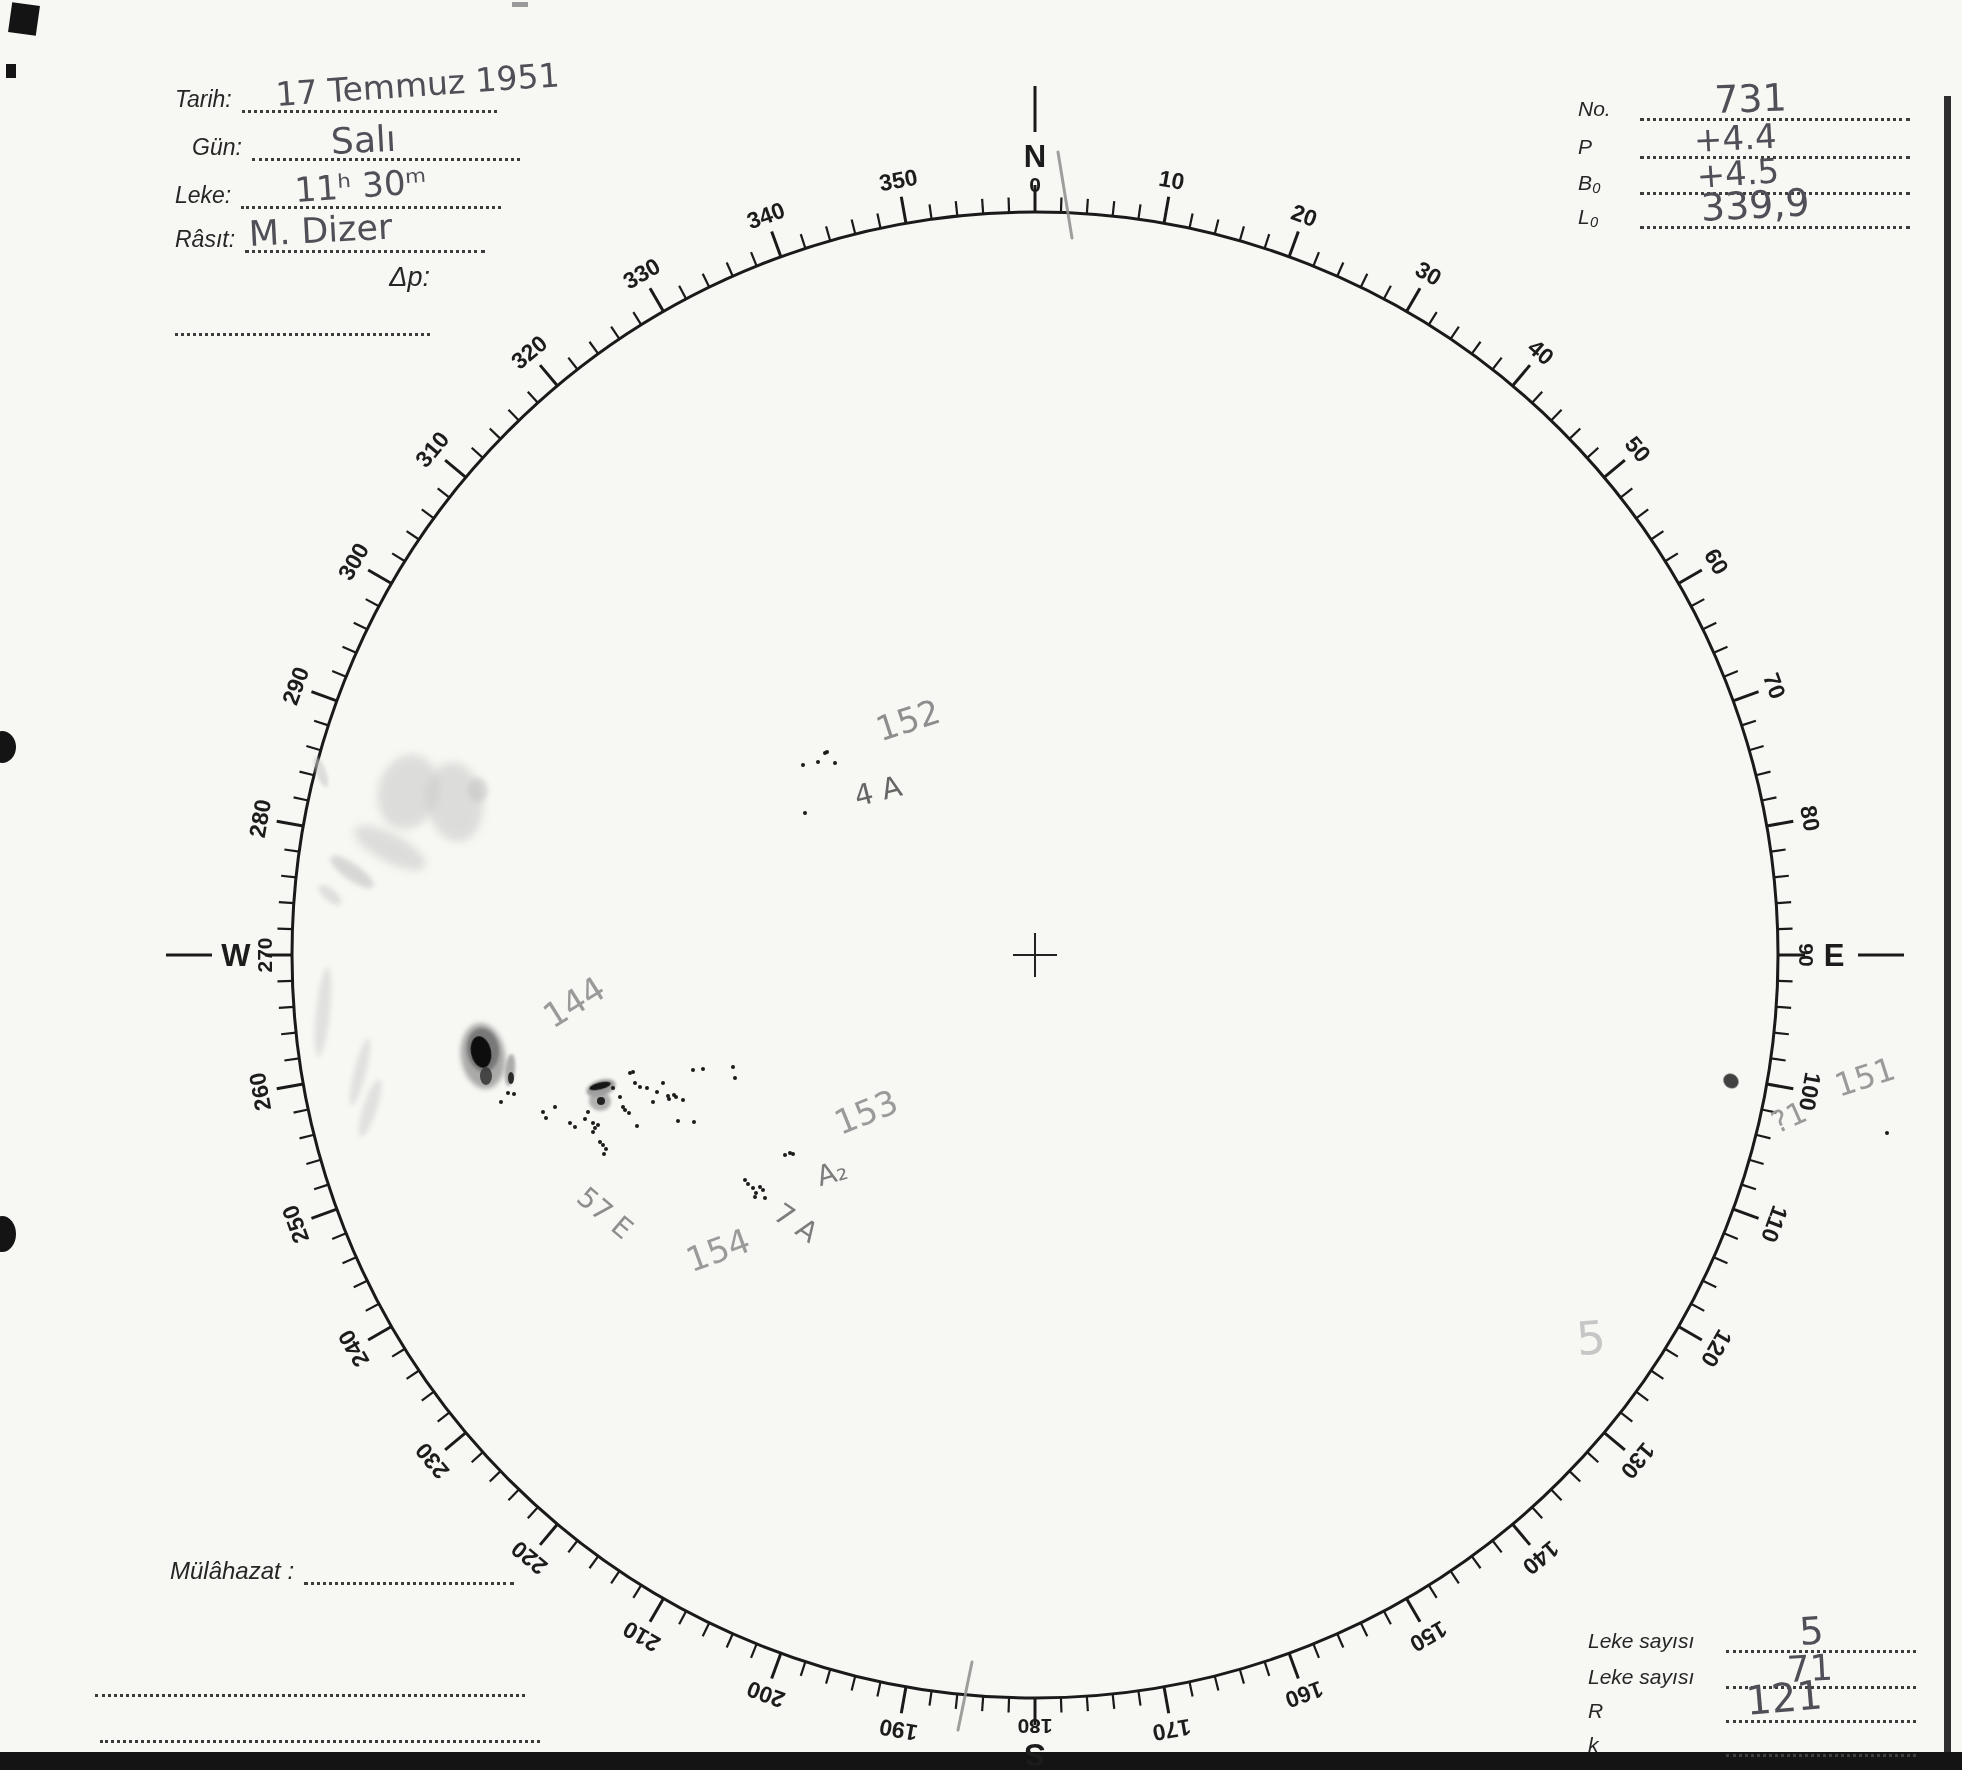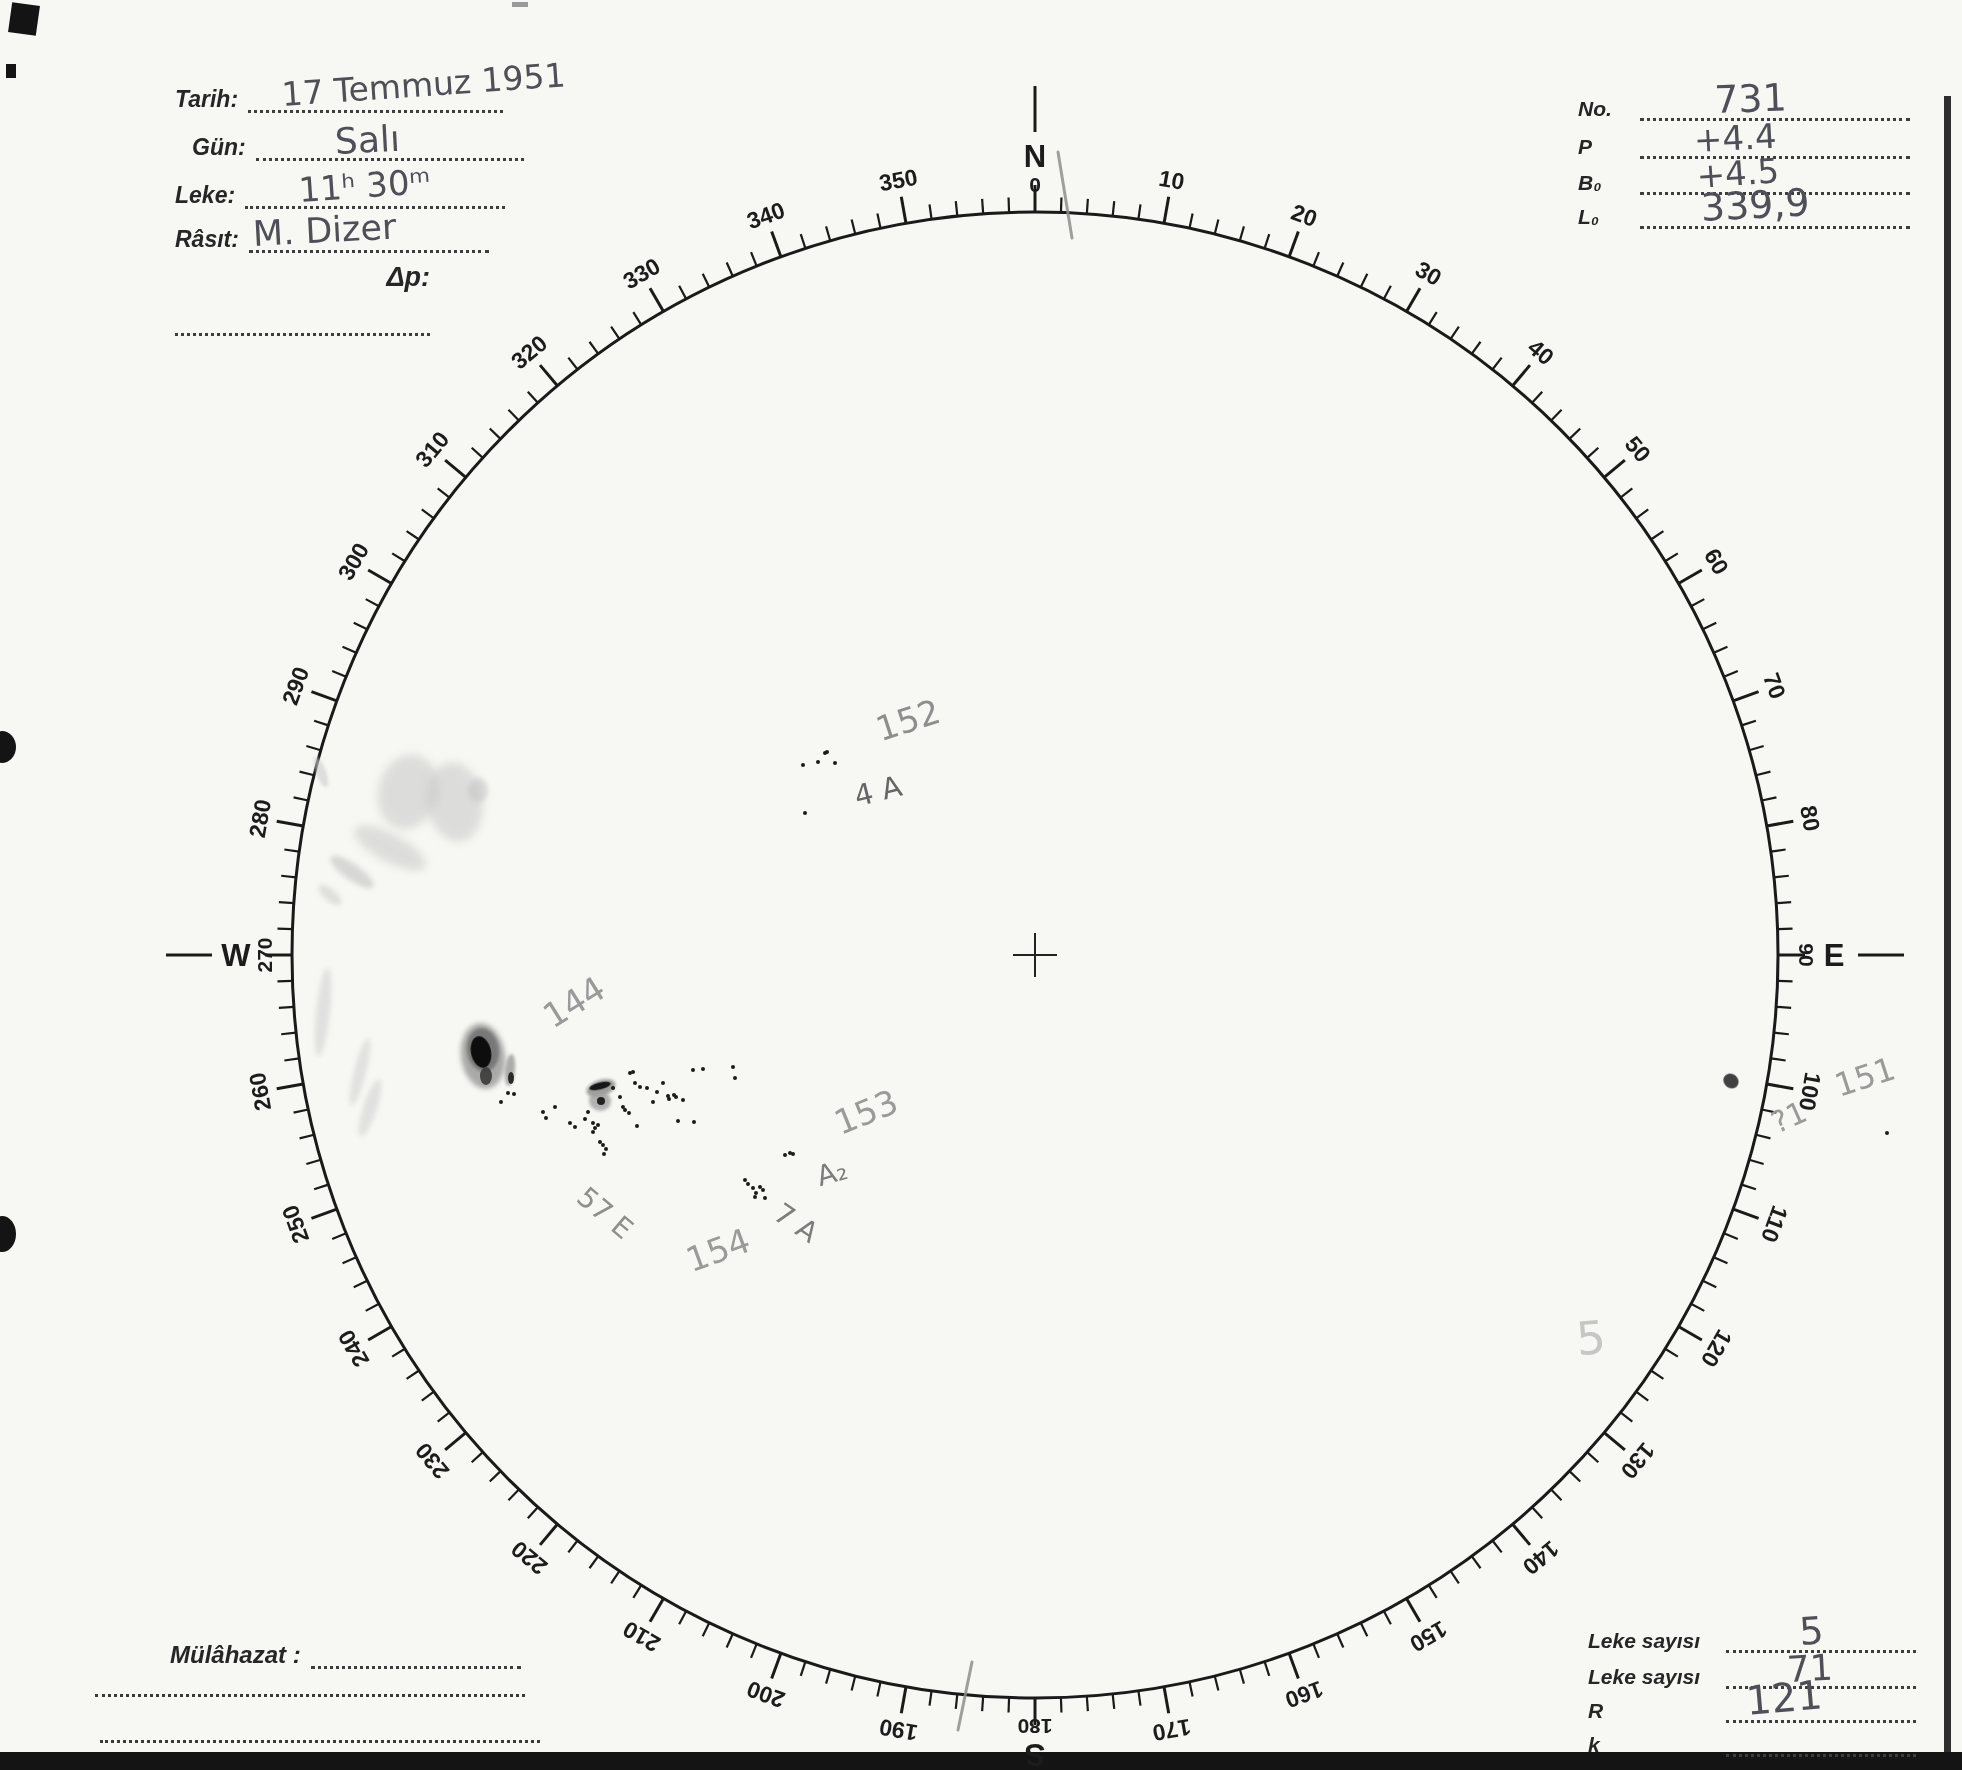--- a/index.html
+++ b/index.html
@@ -2,21 +2,21 @@
 <html><head>
 <meta charset="utf-8">
 <style>
   html,body{margin:0;padding:0;background:#dcdcda;}
   .page{position:relative;width:1962px;height:1770px;background:#f7f7f3;overflow:hidden;
         font-family:"Liberation Sans",sans-serif;}
   .title{position:absolute;left:773px;top:40px;width:500px;text-align:center;
          font-size:29px;font-weight:bold;letter-spacing:2px;color:#1b1b1b;}
   
   .frow{position:absolute;display:flex;align-items:flex-end;gap:10px;}
-  .lab{font-weight:bold;font-style:italic;font-size:23px;color:#262626;white-space:nowrap;}
+  .lab{font-weight:normal;font-style:italic;font-size:23px;color:#262626;white-space:nowrap;}
   .lab.small{font-size:21px;}
   .dotline{position:relative;display:inline-block;border-bottom:3px dotted #3d3d3d;height:30px;}
   .hw{position:absolute;bottom:-4px;white-space:nowrap;color:#4f4f57;
       font-family:"DejaVu Sans",sans-serif;transform-origin:left bottom;}
   .dotrow{position:absolute;border-bottom:3px dotted #3a3a3a;height:2px;}
   
   .pencil{position:absolute;white-space:nowrap;font-family:"DejaVu Sans",sans-serif;
           transform:translate(-50%,-50%);}
   
   #dial{position:absolute;left:0;top:0;}
@@ -413,21 +413,21 @@
       <circle cx="818" cy="762" r="2" fill="#1b1b1b"></circle>
       <circle cx="825" cy="753" r="2" fill="#1b1b1b"></circle>
       <circle cx="827" cy="752" r="2" fill="#1b1b1b"></circle>
       <circle cx="835" cy="763" r="2" fill="#1b1b1b"></circle>
       <circle cx="805" cy="813" r="2" fill="#1b1b1b"></circle>
       <circle cx="1887" cy="1133" r="2" fill="#1b1b1b"></circle>
       <line x1="1058" y1="152" x2="1072" y2="238" stroke="#8f8f8f" stroke-width="3" opacity="0.85" stroke-linecap="round"></line>
       <line x1="972" y1="1662" x2="958" y2="1730" stroke="#8f8f8f" stroke-width="3" opacity="0.85" stroke-linecap="round"></line>
     </svg>
 
-  <div class="frow" style="left:170px;top:1636px;justify-content:flex-end;">
+  <div class="frow" style="left:170px;top:1552px;justify-content:flex-end;">
     <span class="lab" style="font-size:24px;">Mülâhazat :</span>
     <span class="dotline" style="width:210px;"></span>
   </div>
   <div class="dotrow" style="left:95px;top:1692px;width:430px;"></div>
   <div class="dotrow" style="left:100px;top:1738px;width:440px;"></div>
 
   <div class="frow" style="left:1588px;top:1620px;">
     <span class="lab small" style="width:128px;">Leke sayısı</span>
     <span class="dotline" style="width:190px;">
       <span class="hw" style="left:75px;font-size:38px;transform:rotate(-4deg);">5</span>

